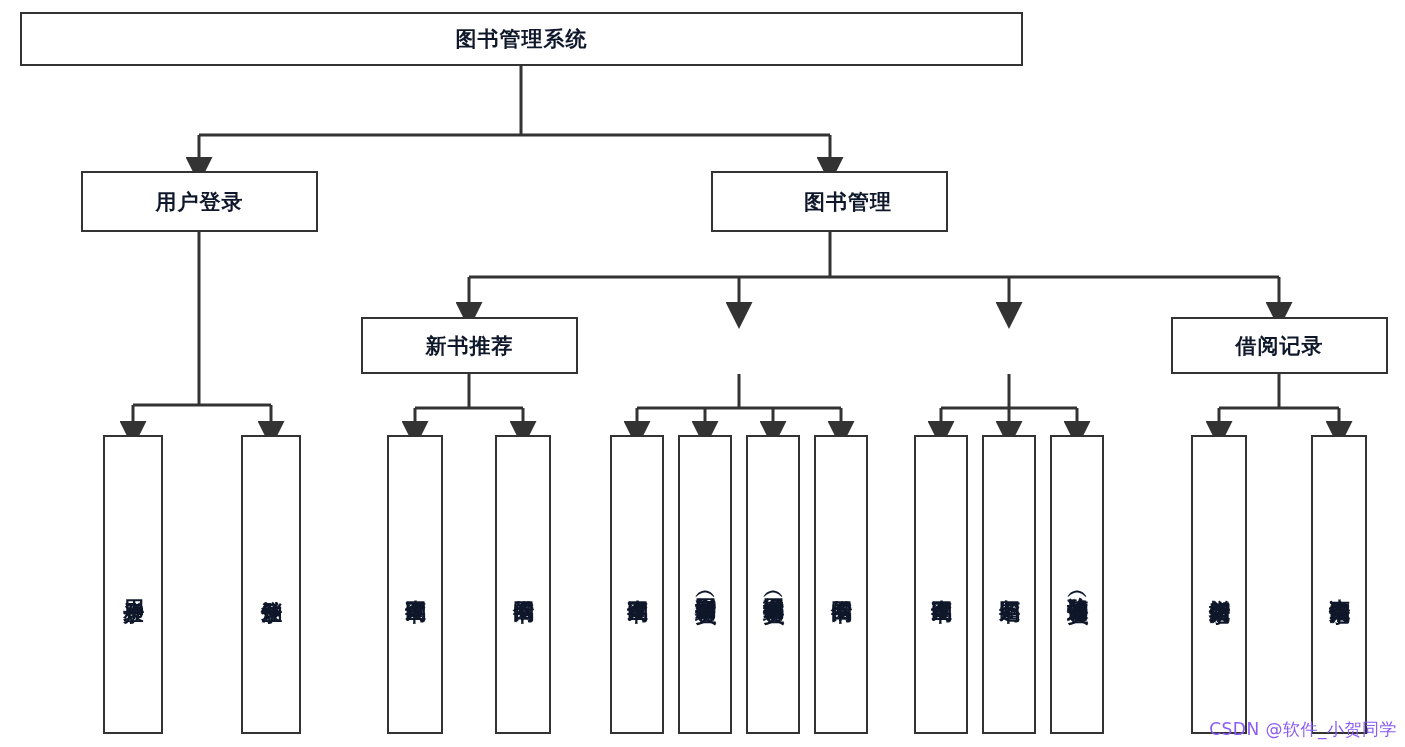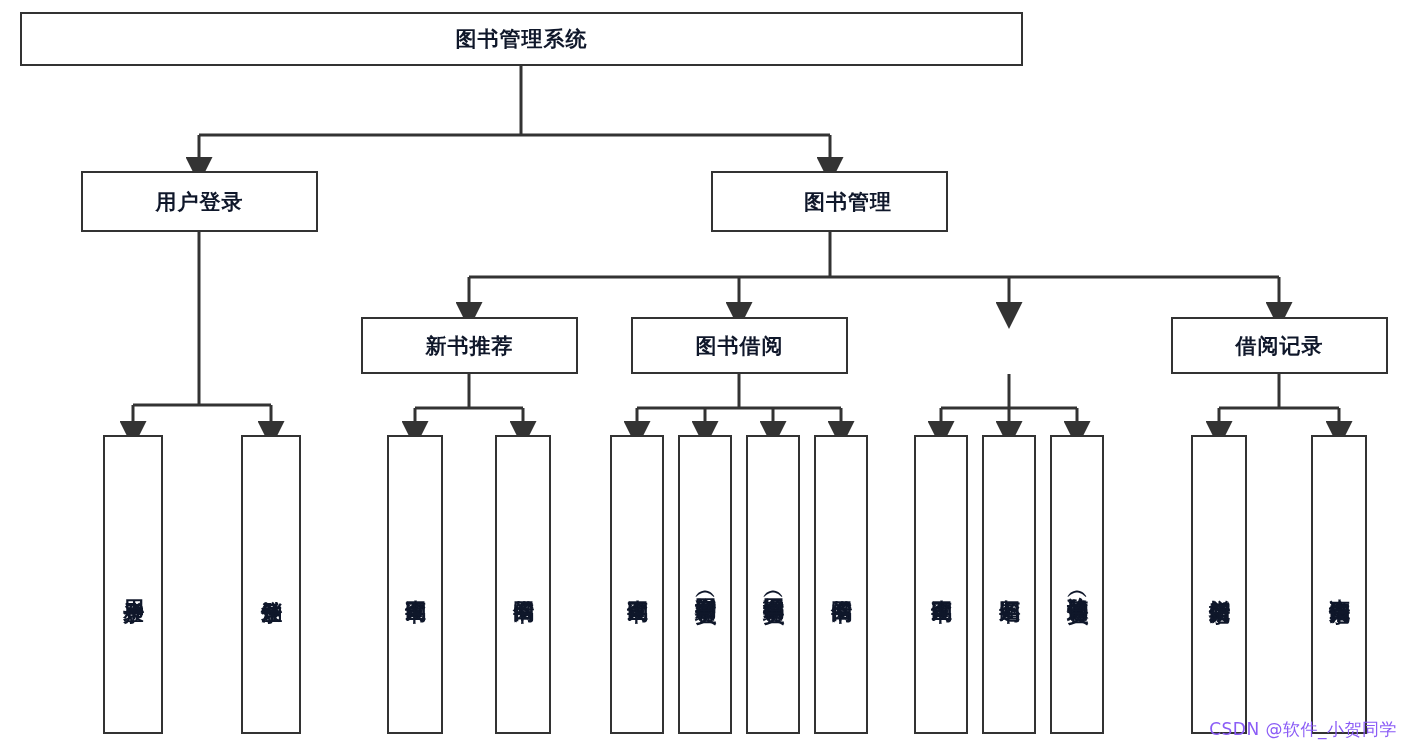--- a/index.html
+++ b/index.html
@@ -131,23 +131,20 @@
   <div class="node horiz" style="left:81px; top:171px; width:237px; height:61px;">
     <span>用户登录</span>
   </div>
   <div class="node horiz" style="left:711px; top:171px; width:237px; height:61px;padding-left:37px;">
     <span>图书管理</span>
   </div>
 
   <div class="node horiz" style="left:361px; top:317px; width:217px; height:57px;">
     <span>新书推荐</span>
   </div>
-  <div class="node horiz" style="left:631px; top:317px; width:217px; height:57px;">
-    <span>图书借阅</span>
-  </div>
   <div class="node horiz" style="left:1171px; top:317px; width:217px; height:57px;">
     <span>借阅记录</span>
   </div>
 
   <div class="node vert" style="left:103px; top:435px; width:60px; height:299px;">
     <span class="vtext">用户登录</span>
   </div>
   <div class="node vert" style="left:241px; top:435px; width:60px; height:299px;">
     <span class="vtext">注销登录</span>
   </div>

